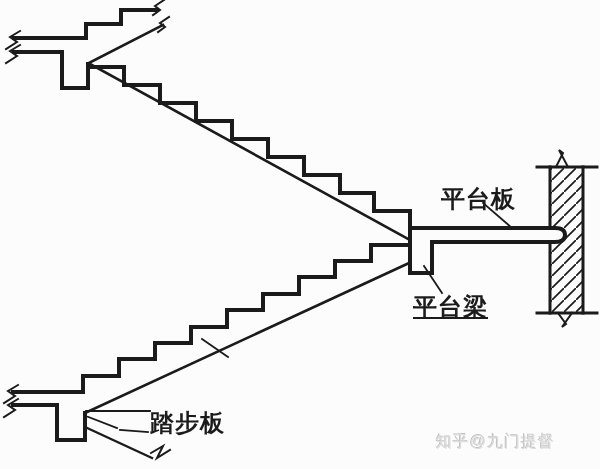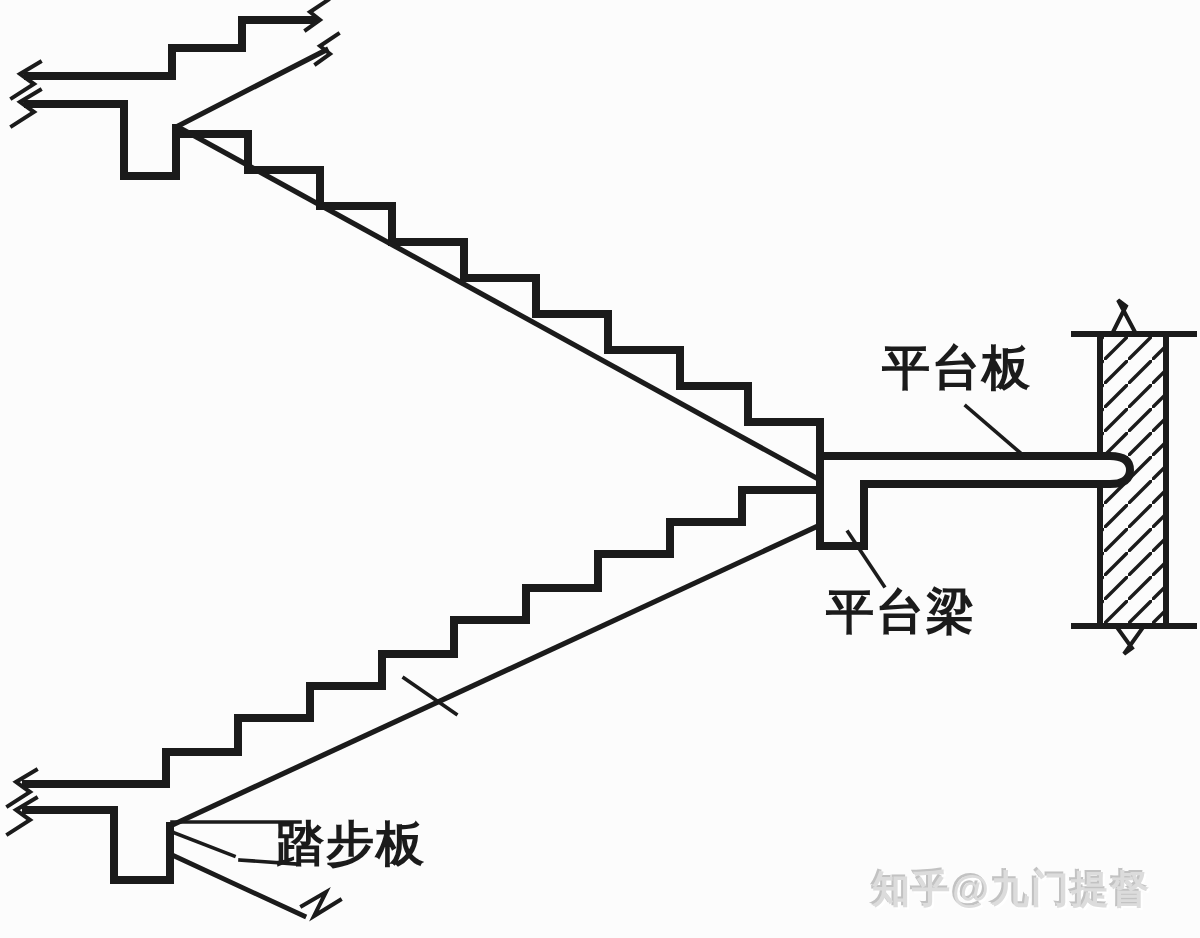--- a/index.html
+++ b/index.html
@@ -7,27 +7,27 @@
     position:relative;width:600px;height:469px;overflow:hidden;
     background:#fcfcfc;
     font-family:"Liberation Sans","DejaVu Sans",sans-serif;
   }
   #stage svg{position:absolute;left:0;top:0;}
   .lbl{
     position:absolute;color:#1b1b1b;font-weight:700;
     font-size:24px;line-height:1;letter-spacing:1px;white-space:nowrap;
     font-family:"Liberation Sans","DejaVu Sans",sans-serif;
   }
-  .lbl-platform-slab{left:441px;top:173px;}
-  .lbl-platform-beam{left:413px;top:295px;}
+  .lbl-platform-slab{left:441px;top:187px;}
+  .lbl-platform-beam{left:413px;top:295px;text-decoration:underline;}
   .lbl-thickness{left:200px;top:366px;}
-  .lbl-tread{left:138px;top:411px;}
+  .lbl-tread{left:150px;top:411px;}
   .watermark{
     position:absolute;left:436px;top:432px;
-    font-size:19px;font-weight:700;letter-spacing:1px;white-space:nowrap;
+    font-size:16px;font-weight:400;letter-spacing:1px;white-space:nowrap;
     color:#dcdcdc;text-shadow:-1px -1px 0 #c2c2c2, 1px 1px 0 #ffffff;
   }
 </style>
 </head>
 <body>
 
 <div id="stage">
 
   <svg width="600" height="469" viewBox="0 0 600 469" fill="none" stroke-linecap="square" stroke-linejoin="miter">
 

